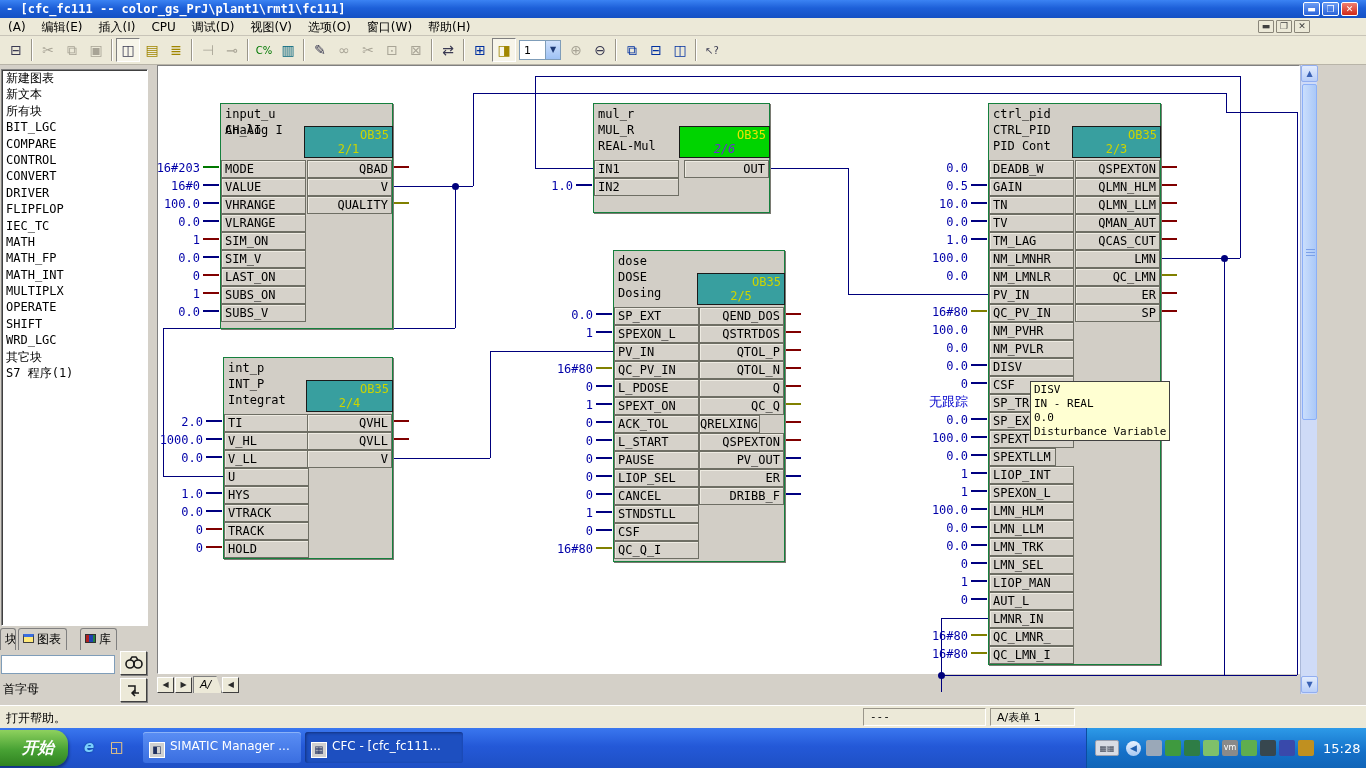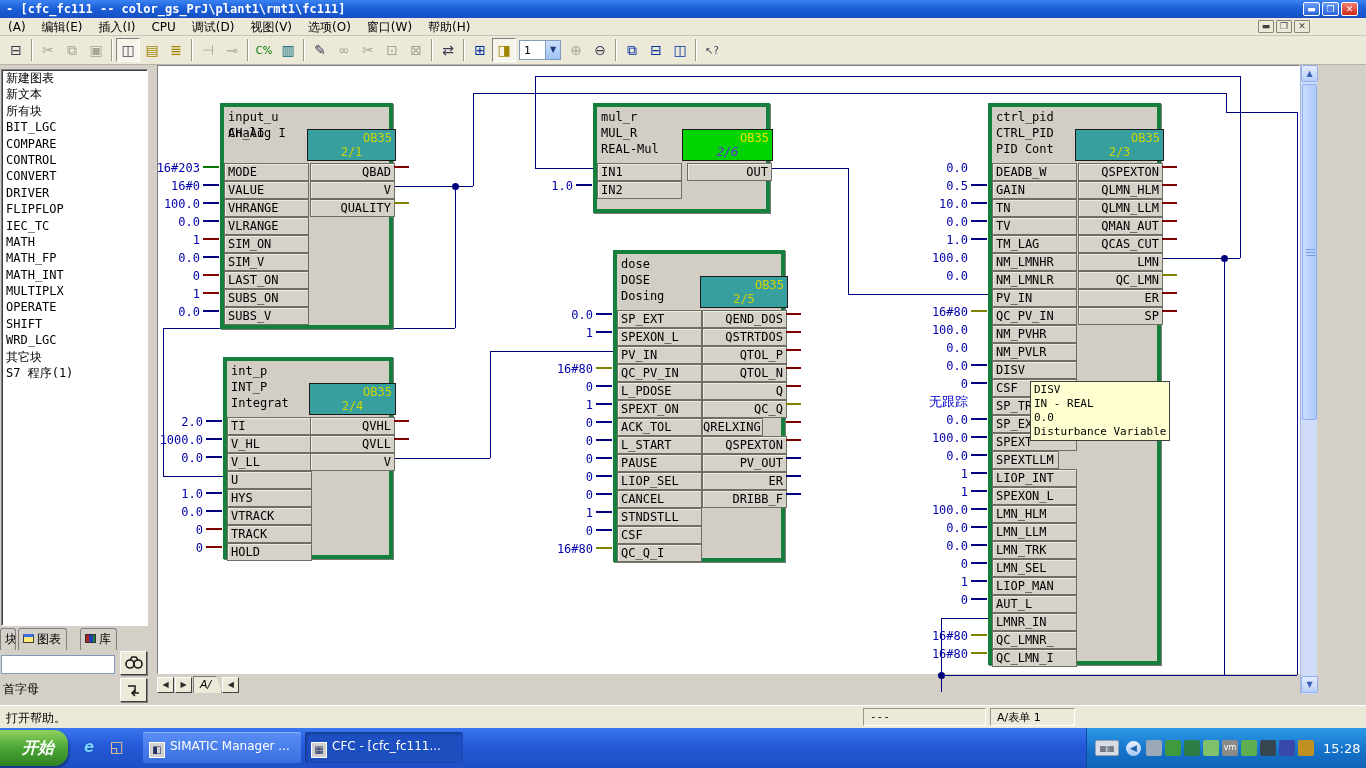--- a/index.html
+++ b/index.html
@@ -47,21 +47,21 @@
     border:1px solid #7f9db9;font-size:11px;padding:2px 3px;}
   .side-btn{position:absolute;left:120px;width:27px;height:24px;background:#ece9d8;
     border:1px solid #fff;border-right-color:#404040;border-bottom-color:#404040;
     box-shadow:1px 1px 0 #808080;display:flex;align-items:center;justify-content:center;}
   #initial-label{position:absolute;left:3px;top:616px;font-size:12px;}
   
   #canvas{position:absolute;left:157px;top:65px;width:1143px;height:609px;background:#fff;
     border:1px solid #808080;border-right-color:#fff;border-bottom-color:#fff;}
   #diagram{position:absolute;left:0;top:0;width:1366px;height:768px;pointer-events:none;}
   #diagram *{pointer-events:auto;}
-  .blk{position:absolute;background:#d2cec6;border:4px solid #15803d;
+  .blk{position:absolute;background:#d2cec6;border:1px solid #15803d;
     box-shadow:1px 1px 0 #7a7a72;font-family:"DejaVu Sans Mono",monospace;}
   .blk-hline{position:absolute;left:4px;font-size:12px;line-height:15px;color:#000;white-space:nowrap;}
   .badge{position:absolute;border:1px solid #1a1a1a;font-size:12px;line-height:14px;padding:1px 3px;}
   .badge .ob{display:block;text-align:right;}
   .badge .sched{display:block;text-align:center;}
   .cell{position:absolute;height:18px;background:#d6d2ca;border:1px solid #6e6e64;
     box-shadow:inset 1px 1px 0 #eeebe2;font-size:12px;line-height:16px;color:#000;
     white-space:nowrap;overflow:hidden;}
   .cell.in{padding-left:3px;}
   .cell.out{text-align:right;padding-right:3px;}

